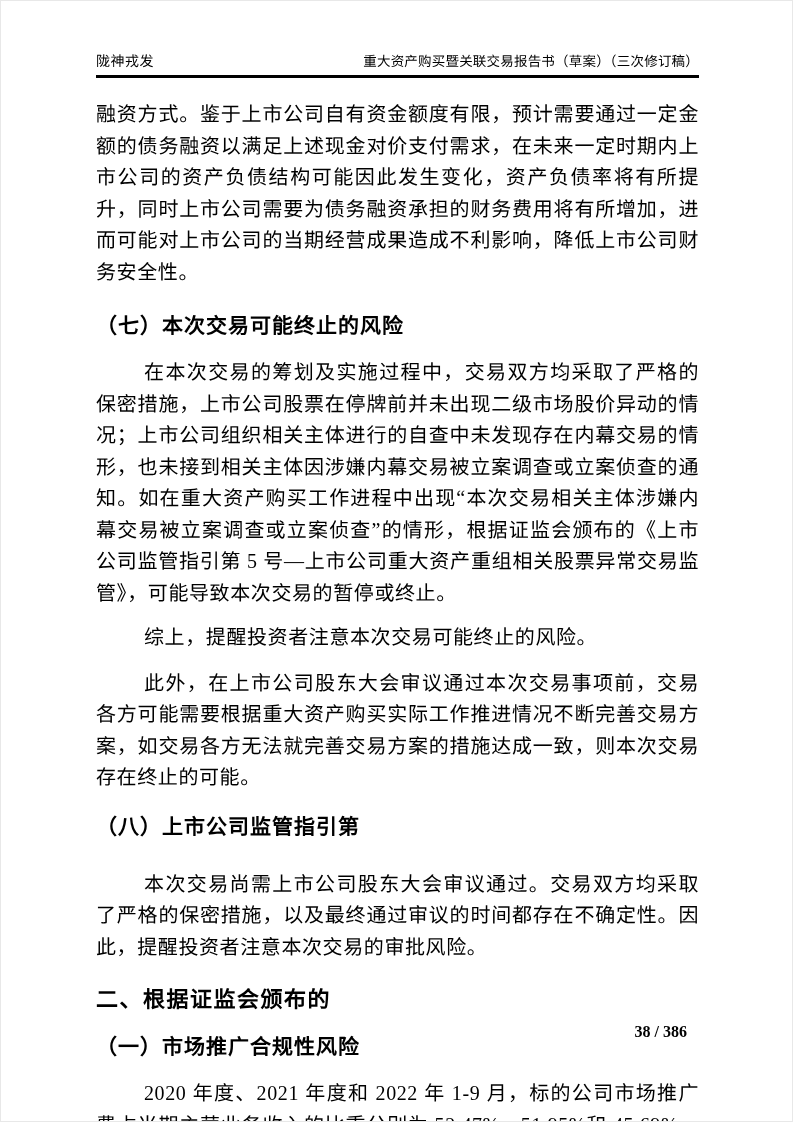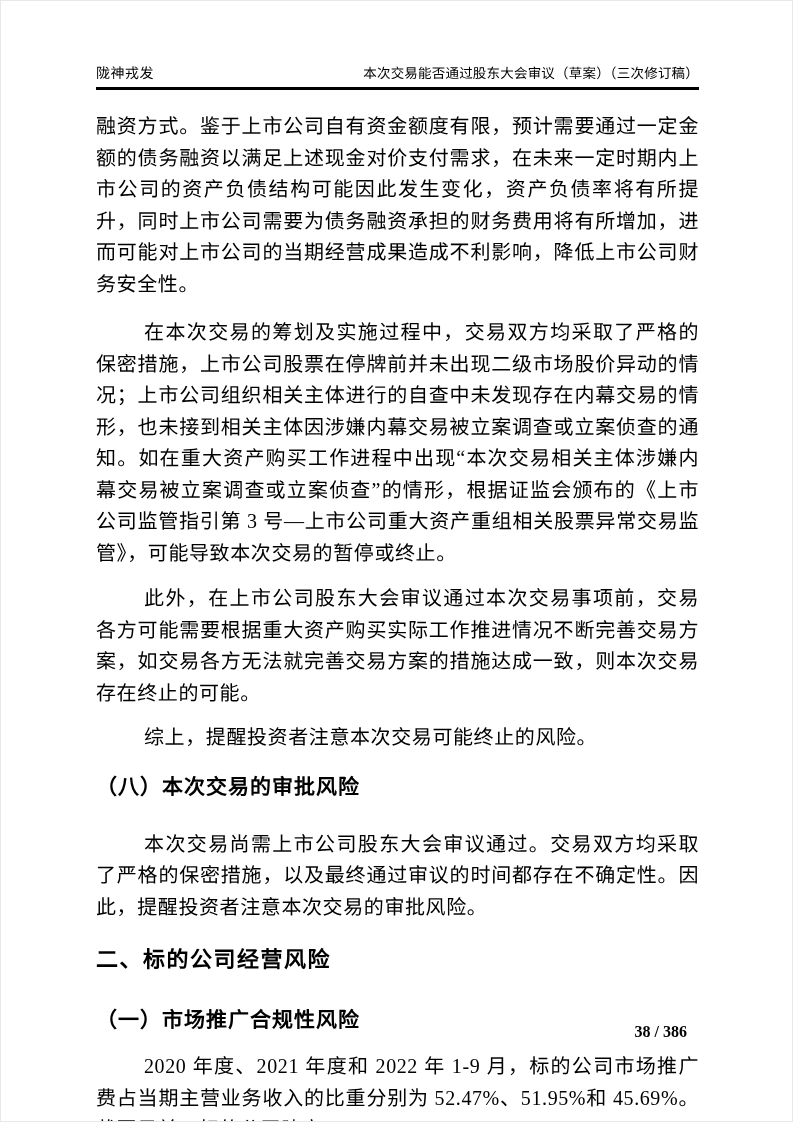--- a/index.html
+++ b/index.html
@@ -17,21 +17,20 @@
     padding: 49px 93px 0 95px;
     overflow: hidden;
     border: 1px solid #e8e8e8;
   }
   .page-header {
     display: flex;
     justify-content: space-between;
     align-items: flex-end;
     border-bottom: 3px solid #000;
     padding-bottom: 5px;
-    margin-top: 12px;
   }
   .page-header .hdr-left {
     font-size: 14px;
     letter-spacing: 0.5px;
   }
   .page-header .hdr-right {
     font-size: 13.5px;
     letter-spacing: 0.2px;
   }
   .body-text {
@@ -63,55 +62,56 @@
   }
   
   .p-intro   { margin-top: 21px; }
   .h-sec7    { margin-top: 24px; }
   .p-sec7a   { margin-top: 17px; }
   .p-sec7b   { margin-top: 14px; }
   .p-sec7c   { margin-top: 13px; }
   .h-sec8    { margin-top: 19px; }
   .p-sec8a   { margin-top: 28px; }
   .h-ch2     { margin-top: 22px; }
-  .h-ch2s1   { margin-top: 32px; }
+  .h-ch2s1   { margin-top: 19px; }
   .p-ch2a    { margin-top: 17px; }
   .page-footer {
     position: absolute;
     top: 1022px;
     right: 105px;
     font-family: Liberation Serif, serif;
     font-weight: 700;
     font-size: 16px;
   }
 </style>
 </head>
 <body>
 
 <div class="page">
 
   <div class="page-header">
     <span class="hdr-left">陇神戎发</span>
-    <span class="hdr-right">本次交易能否通过股东大会审议（草案）（三次修订稿）</span>
+    <span class="hdr-right">重大资产购买暨关联交易报告书（草案）（三次修订稿）</span>
   </div>
 
   <p class="para body-text no-indent p-intro">融资方式。鉴于上市公司自有资金额度有限，预计需要通过一定金额的债务融资以满足上述现金对价支付需求，在未来一定时期内上市公司的资产负债结构可能因此发生变化，资产负债率将有所提升，同时上市公司需要为债务融资承担的财务费用将有所增加，进而可能对上市公司的当期经营成果造成不利影响，降低上市公司财务安全性。</p>
 
+  <h2 class="h-sub h-sec7">（七）本次交易可能终止的风险</h2>
 
-  <p class="para body-text p-sec7a">在本次交易的筹划及实施过程中，交易双方均采取了严格的保密措施，上市公司股票在停牌前并未出现二级市场股价异动的情况；上市公司组织相关主体进行的自查中未发现存在内幕交易的情形，也未接到相关主体因涉嫌内幕交易被立案调查或立案侦查的通知。如在重大资产购买工作进程中出现“本次交易相关主体涉嫌内幕交易被立案调查或立案侦查”的情形，根据证监会颁布的《上市公司监管指引第 3 号—上市公司重大资产重组相关股票异常交易监管》，可能导致本次交易的暂停或终止。</p>
+  <p class="para body-text p-sec7a">在本次交易的筹划及实施过程中，交易双方均采取了严格的保密措施，上市公司股票在停牌前并未出现二级市场股价异动的情况；上市公司组织相关主体进行的自查中未发现存在内幕交易的情形，也未接到相关主体因涉嫌内幕交易被立案调查或立案侦查的通知。如在重大资产购买工作进程中出现“本次交易相关主体涉嫌内幕交易被立案调查或立案侦查”的情形，根据证监会颁布的《上市公司监管指引第 5 号—上市公司重大资产重组相关股票异常交易监管》，可能导致本次交易的暂停或终止。</p>
+
+  <p class="para body-text p-sec7c">综上，提醒投资者注意本次交易可能终止的风险。</p>
 
   <p class="para body-text p-sec7b">此外，在上市公司股东大会审议通过本次交易事项前，交易各方可能需要根据重大资产购买实际工作推进情况不断完善交易方案，如交易各方无法就完善交易方案的措施达成一致，则本次交易存在终止的可能。</p>
 
-  <p class="para body-text p-sec7c">综上，提醒投资者注意本次交易可能终止的风险。</p>
-
-  <h2 class="h-sub h-sec8">（八）本次交易的审批风险</h2>
+  <h2 class="h-sub h-sec8">（八）上市公司监管指引第</h2>
 
   <p class="para body-text p-sec8a">本次交易尚需上市公司股东大会审议通过。交易双方均采取了严格的保密措施，以及最终通过审议的时间都存在不确定性。因此，提醒投资者注意本次交易的审批风险。</p>
 
-  <h1 class="h-main h-ch2">二、标的公司经营风险</h1>
+  <h1 class="h-main h-ch2">二、根据证监会颁布的</h1>
 
   <h2 class="h-sub h-ch2s1">（一）市场推广合规性风险</h2>
 
   <p class="para body-text p-ch2a">2020 年度、2021 年度和 2022 年 1-9 月，标的公司市场推广费占当期主营业务收入的比重分别为 52.47%、51.95%和 45.69%。截至目前，标的公司建立</p>
 
   <div class="page-footer">38 / 386</div>
 
 </div>
 
 </body></html>

